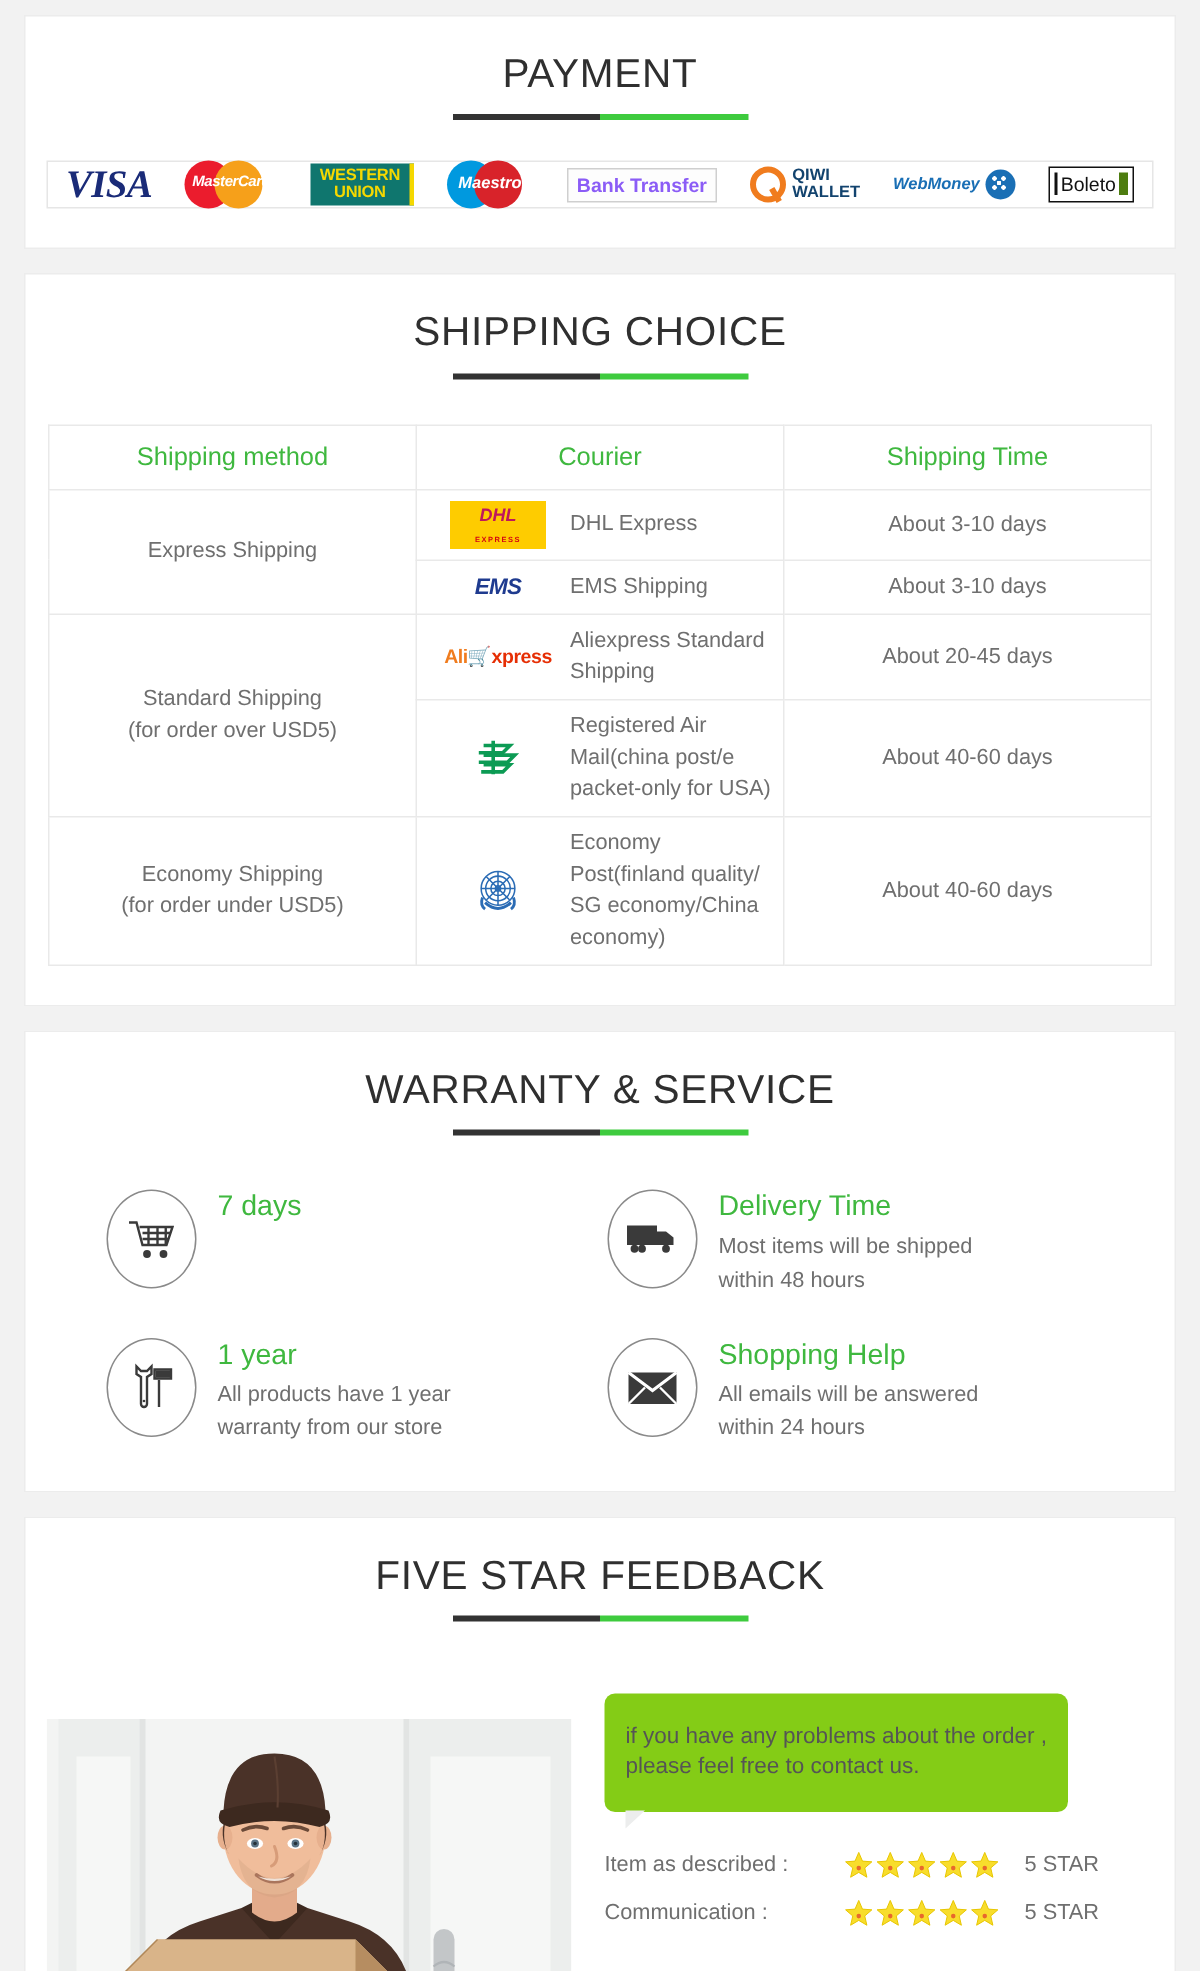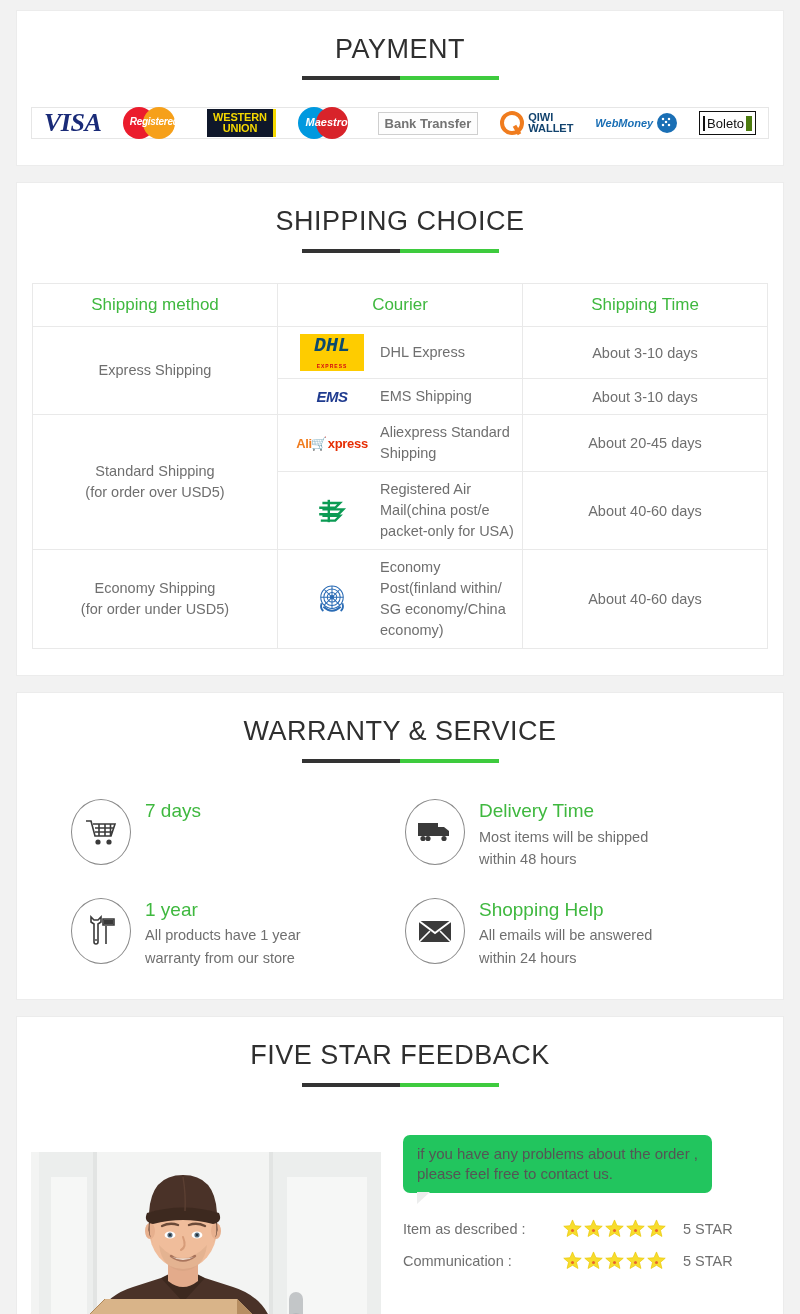--- a/index.html
+++ b/index.html
@@ -87,40 +87,40 @@
   .mc .c1 { left: 0; background: #eb1c2d; }
   .mc .c2 { left: 20px; background: #f6a01a; }
   .mc .mctext {
     position: absolute; left: 0; top: 11px; width: 62px; text-align: center;
     color: #fff; font-size: 10px; font-weight: bold; font-style: italic;
     z-index: 3; letter-spacing: -0.3px;
     font-family: "Liberation Sans", sans-serif;
   }
   
   .wu {
-    background: #0f172a; padding: 3px 6px; text-align: center; line-height: 1.0;
+    background: #0f766e; padding: 3px 6px; text-align: center; line-height: 1.0;
     border-right: 3px solid #f5d800;
   }
   .wu span { display: block; color: #f5d800; font-weight: bold; font-size: 11px; letter-spacing: -0.2px; }
   
   .maestro { position: relative; width: 58px; height: 34px; }
   .maestro .c1, .maestro .c2 {
     position: absolute; top: 1px; width: 32px; height: 32px; border-radius: 50%;
   }
   .maestro .c1 { left: 0; background: #0099df; }
   .maestro .c2 { left: 18px; background: #d8232a; }
   .maestro .mtext {
     position: absolute; left: 0; top: 10px; width: 58px; text-align: center;
     color: #fff; font-size: 11px; font-weight: bold; font-style: italic; z-index: 3;
     font-family: "Liberation Sans", sans-serif;
   }
   
   .banktransfer {
     border: 1px solid #cfcfcf; padding: 3px 6px; font-weight: bold;
-    font-size: 13px; color: #737373; background: #fdfdfd;
+    font-size: 13px; color: #8b5cf6; background: #fdfdfd;
   }
   
   .qiwi { display: flex; align-items: center; gap: 4px; }
   .qiwi .qring {
     width: 24px; height: 24px; border: 4px solid #f07c1e; border-radius: 50%;
     position: relative;
   }
   .qiwi .qring:after {
     content: ""; position: absolute; right: 1px; bottom: -4px;
     width: 4px; height: 10px; background: #f07c1e; transform: rotate(-30deg);
@@ -189,23 +189,23 @@
     width: 96px; min-width: 96px; display: flex; align-items: center; justify-content: center;
   }
   .courier-name { text-align: left; line-height: 1.45; color: #6f6f6f; font-size: 14.5px; }
 
   
   .dhl {
     background: #fecc00; padding: 2px 6px 1px 6px; line-height: 1.0; text-align: center;
     width: 64px;
   }
   .dhl .d1 {
-    color: #0c4a6e; font-weight: bold; font-style: italic; font-size: 20px;
+    color: #be185d; font-weight: bold; font-style: italic; font-size: 12px;
     letter-spacing: 0px;
-    font-family: Liberation Mono, monospace;
+    font-family: Liberation Sans, sans-serif;
   }
   .dhl .d2 { color: #d40511; font-size: 5px; font-weight: bold; letter-spacing: 1px; }
   
   .ems { line-height: 1.0; text-align: center; width: 60px; }
   .ems .estripes {
     height: 4px; width: 56px; margin: 0 auto 1px auto;
     background: repeating-linear-gradient(to bottom, #e2231a 0 1px, #fff 1px 2px);
   }
   .ems .etext {
     color: #1f3b8f; font-weight: bold; font-style: italic; font-size: 15px;
@@ -253,22 +253,22 @@
     margin-top: 30px;
     align-items: flex-start;
   }
   .fb-photo {
     width: 350px; min-width: 350px; height: 280px;
     position: relative; overflow: hidden; background: #fff;
     margin-left: 14px;
   }
   .fb-right { flex: 1; padding: 18px 18px 0 22px; }
   .bubble {
-    background: #22c55e; color: #555; font-size: 15px; line-height: 1.35;
-    padding: 9px 14px; border-radius: 7px; position: relative;
+    background: #84cc16; color: #555; font-size: 15px; line-height: 1.35;
+    padding: 19px 14px; border-radius: 7px; position: relative;
     display: inline-block;
   }
   .bubble.top:after {
     content: ""; position: absolute; left: 14px; bottom: -11px;
     border-left: 13px solid #eceded; border-bottom: 12px solid transparent;
   }
   .ratings { margin-top: 26px; }
   .rating-row {
     display: flex; align-items: center; margin-bottom: 13px;
   }
@@ -294,21 +294,21 @@
     <div class="pay-strip">
 
       <div class="pay-logo">
         <span class="visa">VISA</span>
       </div>
 
       <div class="pay-logo">
         <span class="mc">
           <span class="c1"></span>
           <span class="c2"></span>
-          <span class="mctext">Registered</span>
+          <span class="mctext">MasterCard</span>
         </span>
       </div>
 
       <div class="pay-logo">
         <span class="wu">
           <span>WESTERN</span>
           <span>UNION</span>
         </span>
       </div>
 
@@ -452,21 +452,21 @@
                     <circle cx="22" cy="20" r="9.5"></circle>
                     <circle cx="22" cy="20" r="5.5"></circle>
                     <circle cx="22" cy="20" r="2"></circle>
                     <path d="M22 7 V33 M9 20 H35 M13 11 L31 29 M31 11 L13 29"></path>
                     <path d="M12 31 Q22 40 32 31" stroke-width="2.2"></path>
                     <path d="M10 27 Q8 33 12 36" stroke-width="2.2"></path>
                     <path d="M34 27 Q36 33 32 36" stroke-width="2.2"></path>
                   </g>
                 </svg>
               </div>
-              <div class="courier-name">Economy Post(finland within/ SG economy/China economy)</div>
+              <div class="courier-name">Economy Post(finland quality/ SG economy/China economy)</div>
             </div>
           </td>
           <td class="col-time">About 40-60 days</td>
         </tr>
       </tbody>
     </table>
   </section>
 
   <section class="card" id="warranty-card">
     <div class="sec-title-wrap">

